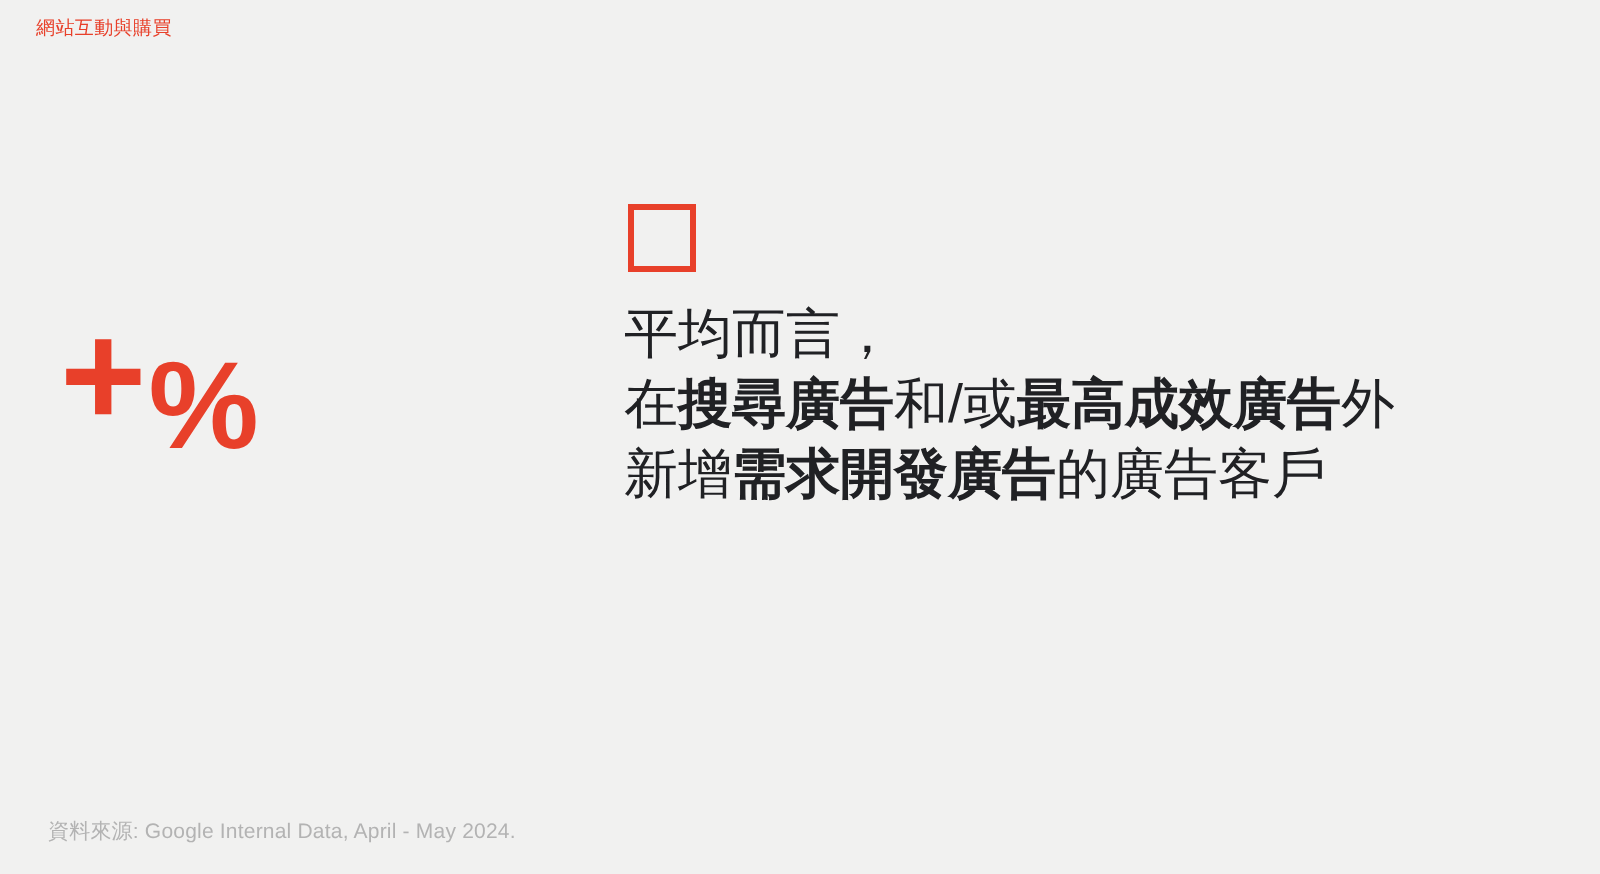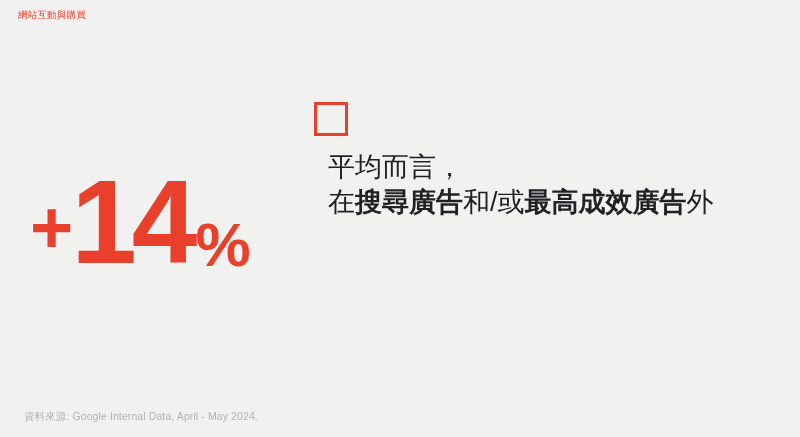--- a/index.html
+++ b/index.html
@@ -90,21 +90,20 @@
     top: 150px;
     width: 470px;
     color: #202124;
     font-size: 27px;
     line-height: 35px;
     font-weight: 400;
     letter-spacing: 0px;
   }
   .copy .line {
     white-space: nowrap;
-    margin-left: 16px;
   }
   .copy b {
     font-weight: 700;
   }
   .copy .num {
     font-weight: 700;
     font-size: 25px;
     letter-spacing: 0.3px;
   }
 
@@ -125,30 +124,32 @@
 </style>
 </head>
 <body>
 
 <div class="slide">
 
   <div class="eyebrow">網站互動與購買</div>
 
   <div class="stat">
     <span class="stat-plus">+</span>
-    <span class="stat-value">14</span>
     <span class="stat-unit">%</span>
   </div>
 
   <div class="marker"></div>
 
   <div class="copy">
     <div class="line">
       <span>平均而言，</span>
     </div>
     <div class="line">
       <span>在</span><b>搜尋廣告</b><span>和/或</span><b>最高成效廣告</b><span>外</span>
     </div>
+    <div class="line">
+      <span>新增</span><b>需求開發廣告</b><span>的廣告客戶</span>
+    </div>
   </div>
 
   <div class="source">資料來源: Google Internal Data, April - May 2024.</div>
 
 </div>
 
 </body></html>

